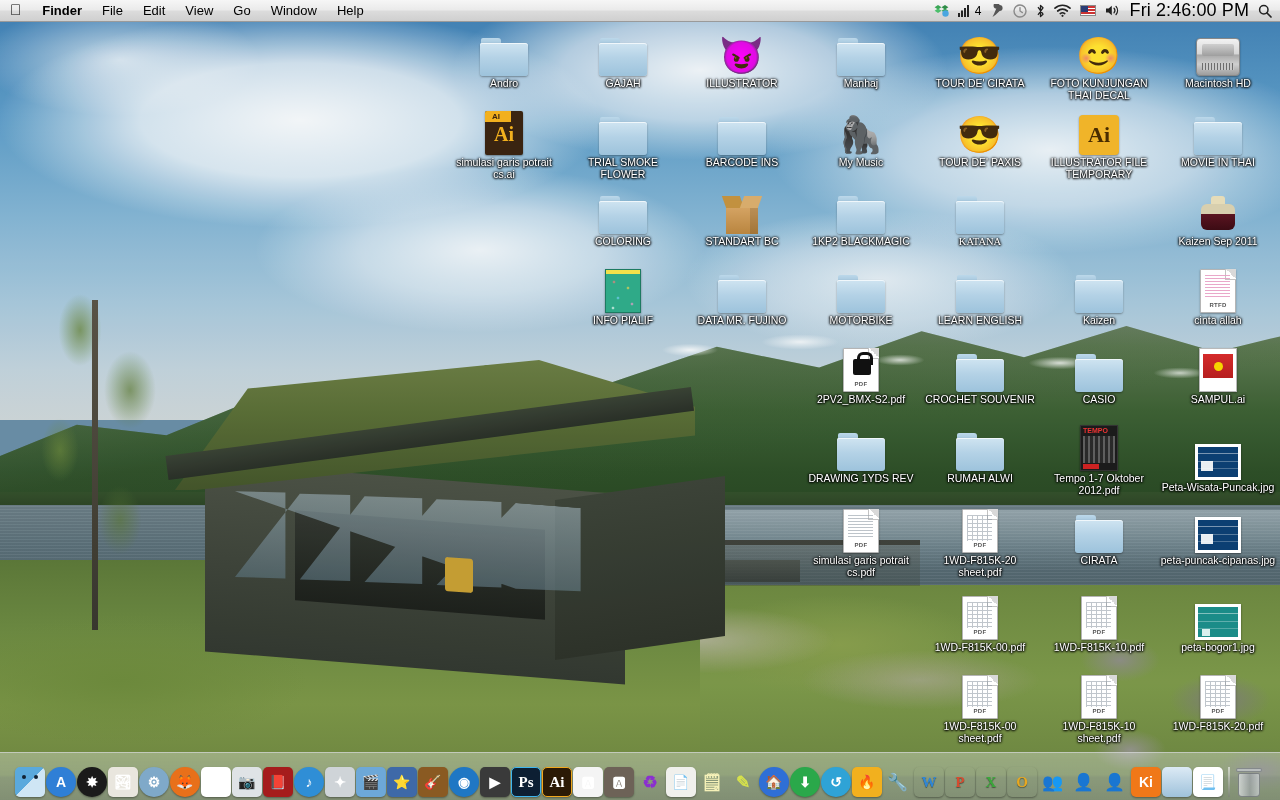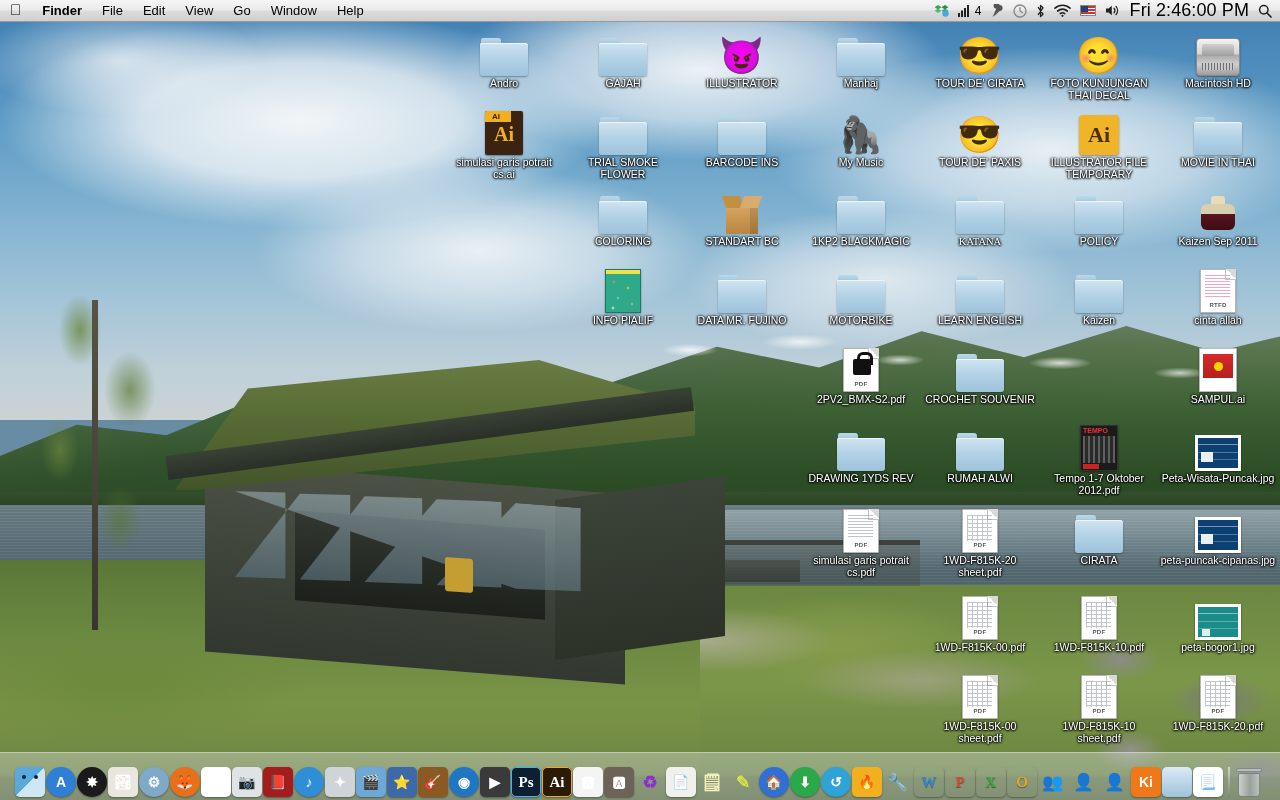--- a/index.html
+++ b/index.html
@@ -604,29 +604,20 @@
     </div>
     <div class="dicon" style="left: 920px; top: 166px; font-family: Liberation Serif, serif;">
       <div class="glyph">
         <div class="folder">
           <div class="tab"></div>
           <div class="body"></div>
         </div>
       </div>
       <div class="lbl">KATANA</div>
     </div>
-    <div class="dicon" style="left: 1039px; top: 166px;">
-      <div class="glyph">
-        <div class="folder">
-          <div class="tab"></div>
-          <div class="body"></div>
-        </div>
-      </div>
-      <div class="lbl">POLICY</div>
-    </div>
     <div class="dicon" style="left: 1158px; top: 166px;">
       <div class="glyph">
         <div class="kaizen-icon">
           <div class="t"></div>
           <div class="c"></div>
         </div>
       </div>
       <div class="lbl">Kaizen Sep 2011</div>
     </div>
     <div class="dicon" style="left: 563px; top: 245px;">
@@ -693,20 +684,29 @@
     </div>
     <div class="dicon" style="left: 920px; top: 324px;">
       <div class="glyph">
         <div class="folder">
           <div class="tab"></div>
           <div class="body"></div>
         </div>
       </div>
       <div class="lbl">CROCHET SOUVENIR</div>
     </div>
+    <div class="dicon" style="left: 1039px; top: 324px;">
+      <div class="glyph">
+        <div class="folder">
+          <div class="tab"></div>
+          <div class="body"></div>
+        </div>
+      </div>
+      <div class="lbl">CASIO</div>
+    </div>
     <div class="dicon" style="left: 1158px; top: 324px;">
       <div class="glyph">
         <div class="img-doc">
           <div class="pic"></div>
         </div>
       </div>
       <div class="lbl">SAMPUL.ai</div>
     </div>
     <div class="dicon" style="left: 801px; top: 403px;">
       <div class="glyph">
@@ -729,21 +729,21 @@
     <div class="dicon" style="left: 1039px; top: 403px;">
       <div class="glyph">
         <div class="tempo-doc">
           <div class="ttl">TEMPO</div>
           <div class="ph"></div>
           <div class="red"></div>
         </div>
       </div>
       <div class="lbl">Tempo 1-7 Oktober 2012.pdf</div>
     </div>
-    <div class="dicon" style="left: 1158px; top: 403px;">
+    <div class="dicon" style="left: 1158px; top: 412px;">
       <div class="glyph">
         <div class="jpg-thumb"></div>
       </div>
       <div class="lbl">Peta-Wisata-Puncak.jpg</div>
     </div>
     <div class="dicon" style="left: 801px; top: 485px;">
       <div class="glyph">
         <div class="doc">
           <div class="fold"></div>
           <div class="lines"></div>

